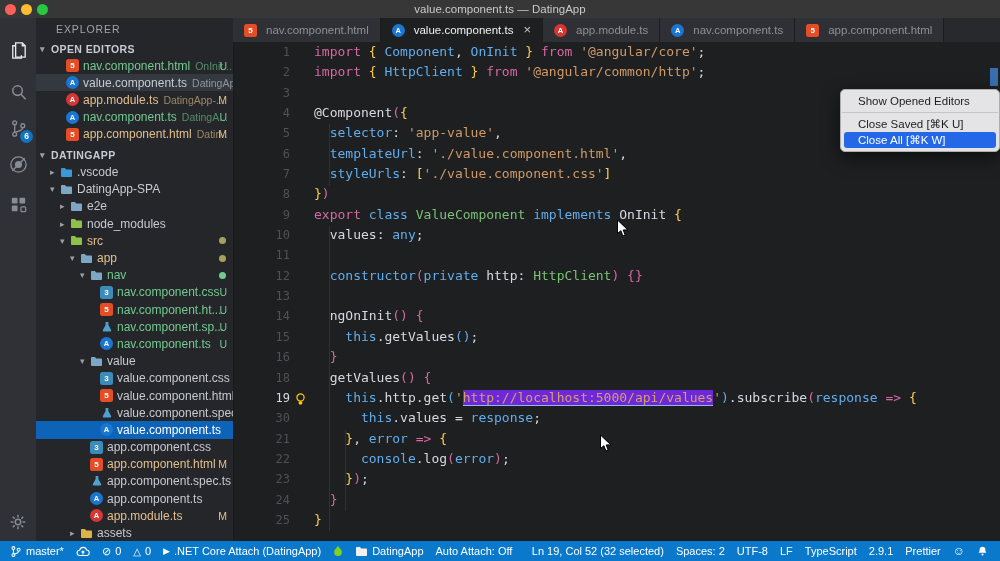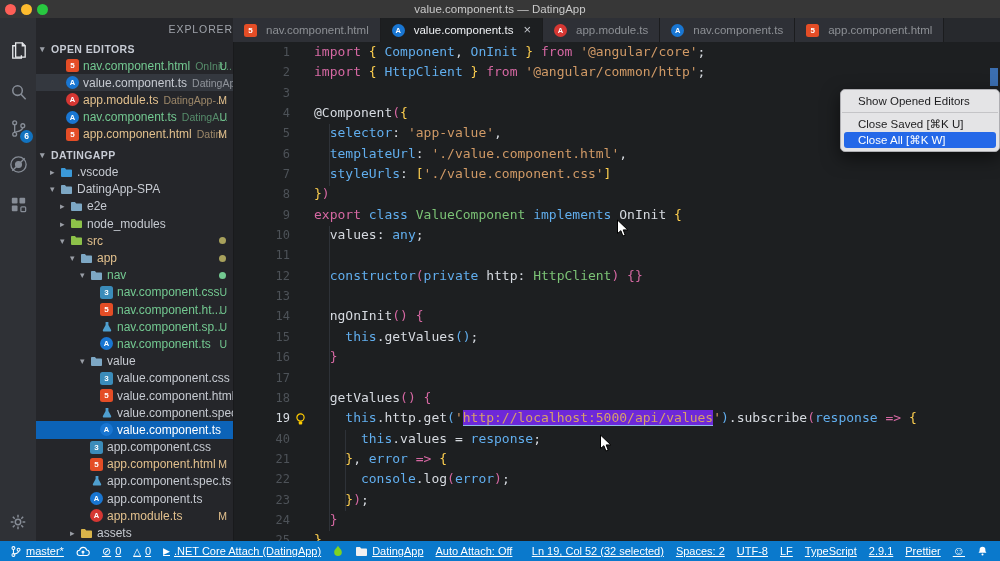--- a/index.html
+++ b/index.html
@@ -14,21 +14,21 @@
   
   .activitybar{position:absolute;top:18px;left:0;width:36px;bottom:20px;background:#2f3136;z-index:5;}
   .ab-icon{position:absolute;left:0;width:36px;height:36px;display:flex;align-items:center;justify-content:center;color:#878d97;}
   .ab-icon.active{color:#e7e9ec;}
   .ab-badge{position:absolute;right:3px;bottom:3px;background:#1273c0;color:#fff;font-size:8.5px;
             min-width:13px;height:13px;border-radius:7px;text-align:center;line-height:13px;font-weight:bold;}
   
   .sidebar{position:absolute;top:18px;left:36px;width:197px;bottom:20px;background:#25262a;
            border-right:1px solid #191a1c;overflow:hidden;z-index:4;}
   .sb-title{position:absolute;top:0;left:0;right:0;height:22px;line-height:23px;padding-left:20px;
-            font-size:10.5px;letter-spacing:.9px;color:#9fa3aa;text-align:right;}
+            font-size:10.5px;letter-spacing:.9px;color:#9fa3aa;}
   .sect-head{position:absolute;left:0;right:0;height:17px;display:flex;align-items:center;
              font-size:10.5px;font-weight:bold;letter-spacing:.4px;color:#c7cbd4;padding-left:4px;gap:2px;}
   .sect-arrow{font-size:9px;color:#9a9ea6;width:9px;}
   .oe-list{position:absolute;top:39px;left:0;right:0;}
   .row{position:relative;height:17.2px;display:flex;align-items:center;font-size:12px;color:#c6cad1;cursor:default;}
   .row .lbl{white-space:nowrap;}
   .row .desc{font-size:10.5px;margin-left:5px;opacity:.62;white-space:nowrap;}
   .row .badge{position:absolute;right:6px;font-size:10.5px;}
   .row .dot{position:absolute;right:7px;width:7px;height:7px;border-radius:50%;}
   .row.state-untracked .lbl,.row.state-untracked .desc,.row.state-untracked .badge{color:#73c991;}
@@ -72,21 +72,21 @@
   
   .ctxmenu{position:absolute;left:840px;top:45px;width:158px;background:#e4e4e6;border:1px solid #aeaeb2;
            border-radius:5px;box-shadow:0 6px 18px rgba(0,0,0,.55);z-index:40;padding:3px 0;font-size:11.5px;color:#1d1d1f;margin-top:44px;}
   .cm-item{height:16px;line-height:16px;padding:0 14px;margin:0 3px;border-radius:3px;white-space:nowrap;}
   .cm-item.hl{background:#2468e8;color:#fff;}
   .cm-sep{height:1px;background:#c4c4c7;margin:3px 1px;}
   
   .statusbar{position:absolute;left:0;right:0;bottom:0;height:20px;background:#0a79cc;z-index:30;
              display:flex;align-items:center;justify-content:space-between;color:#fff;font-size:11px;}
   .sb-group{display:flex;align-items:center;height:100%;}
-  .sb-item{display:flex;align-items:center;gap:4px;padding:0 6px;height:100%;white-space:nowrap;text-decoration:underline;}
+  .sb-item{display:flex;align-items:center;gap:4px;padding:0 6px;height:100%;white-space:nowrap;}
   .sb-ic{display:flex;align-items:center;}
   
   .mcursor{position:absolute;z-index:50;}
 </style>
 </head>
 <body>
 
 <div class="stage">
 
   <div class="titlebar">
@@ -476,37 +476,33 @@
         </div>
         <div class="code-row">
           <span class="ln">15</span>
           <span class="codeline"><span class="tk-w">    </span><span class="tk-b">this</span><span class="tk-w">.getValues</span><span class="tk-b">()</span><span class="tk-w">;</span></span>
         </div>
         <div class="code-row">
           <span class="ln">16</span>
           <span class="codeline"><span class="tk-p">  }</span></span>
         </div>
         <div class="code-row">
-          <span class="ln">17</span>
-          <span class="codeline"></span>
-        </div>
-        <div class="code-row">
           <span class="ln">18</span>
           <span class="codeline"><span class="tk-w">  getValues</span><span class="tk-p">()</span><span class="tk-w"> </span><span class="tk-p">{</span></span>
         </div>
         <div class="code-row">
           <span class="ln cur">19</span>
           <span class="bulb"><svg width="11" height="13" viewBox="0 0 11 13">
               <circle cx="5.5" cy="4.5" r="3.6" fill="none" stroke="#ffcc00" stroke-width="1.2"></circle>
               <rect x="3.8" y="8.5" width="3.4" height="3" rx="0.8" fill="#ffcc00"></rect>
             </svg></span>
           <span class="codeline"><span class="tk-w">    </span><span class="tk-b">this</span><span class="tk-w">.http.get</span><span class="tk-b">(</span><span class="tk-o">'</span><span class="tk-u">http://localhost:5000/api/values</span><span class="tk-o">'</span><span class="tk-b">)</span><span class="tk-w">.subscribe</span><span class="tk-p">(</span><span class="tk-b">response</span><span class="tk-w"> </span><span class="tk-p">=&gt;</span><span class="tk-w"> </span><span class="tk-y">{</span></span>
         </div>
         <div class="code-row">
-          <span class="ln">40</span>
+          <span class="ln">30</span>
           <span class="codeline"><span class="tk-w">      </span><span class="tk-b">this</span><span class="tk-w">.values = </span><span class="tk-b">response</span><span class="tk-w">;</span></span>
         </div>
         <div class="code-row">
           <span class="ln">21</span>
           <span class="codeline"><span class="tk-y">    }</span><span class="tk-w">, </span><span class="tk-b">error</span><span class="tk-w"> </span><span class="tk-p">=&gt;</span><span class="tk-w"> </span><span class="tk-y">{</span></span>
         </div>
         <div class="code-row">
           <span class="ln">22</span>
           <span class="codeline"><span class="tk-w">      </span><span class="tk-b">console</span><span class="tk-w">.log</span><span class="tk-p">(</span><span class="tk-b">error</span><span class="tk-p">)</span><span class="tk-w">;</span></span>
         </div>

